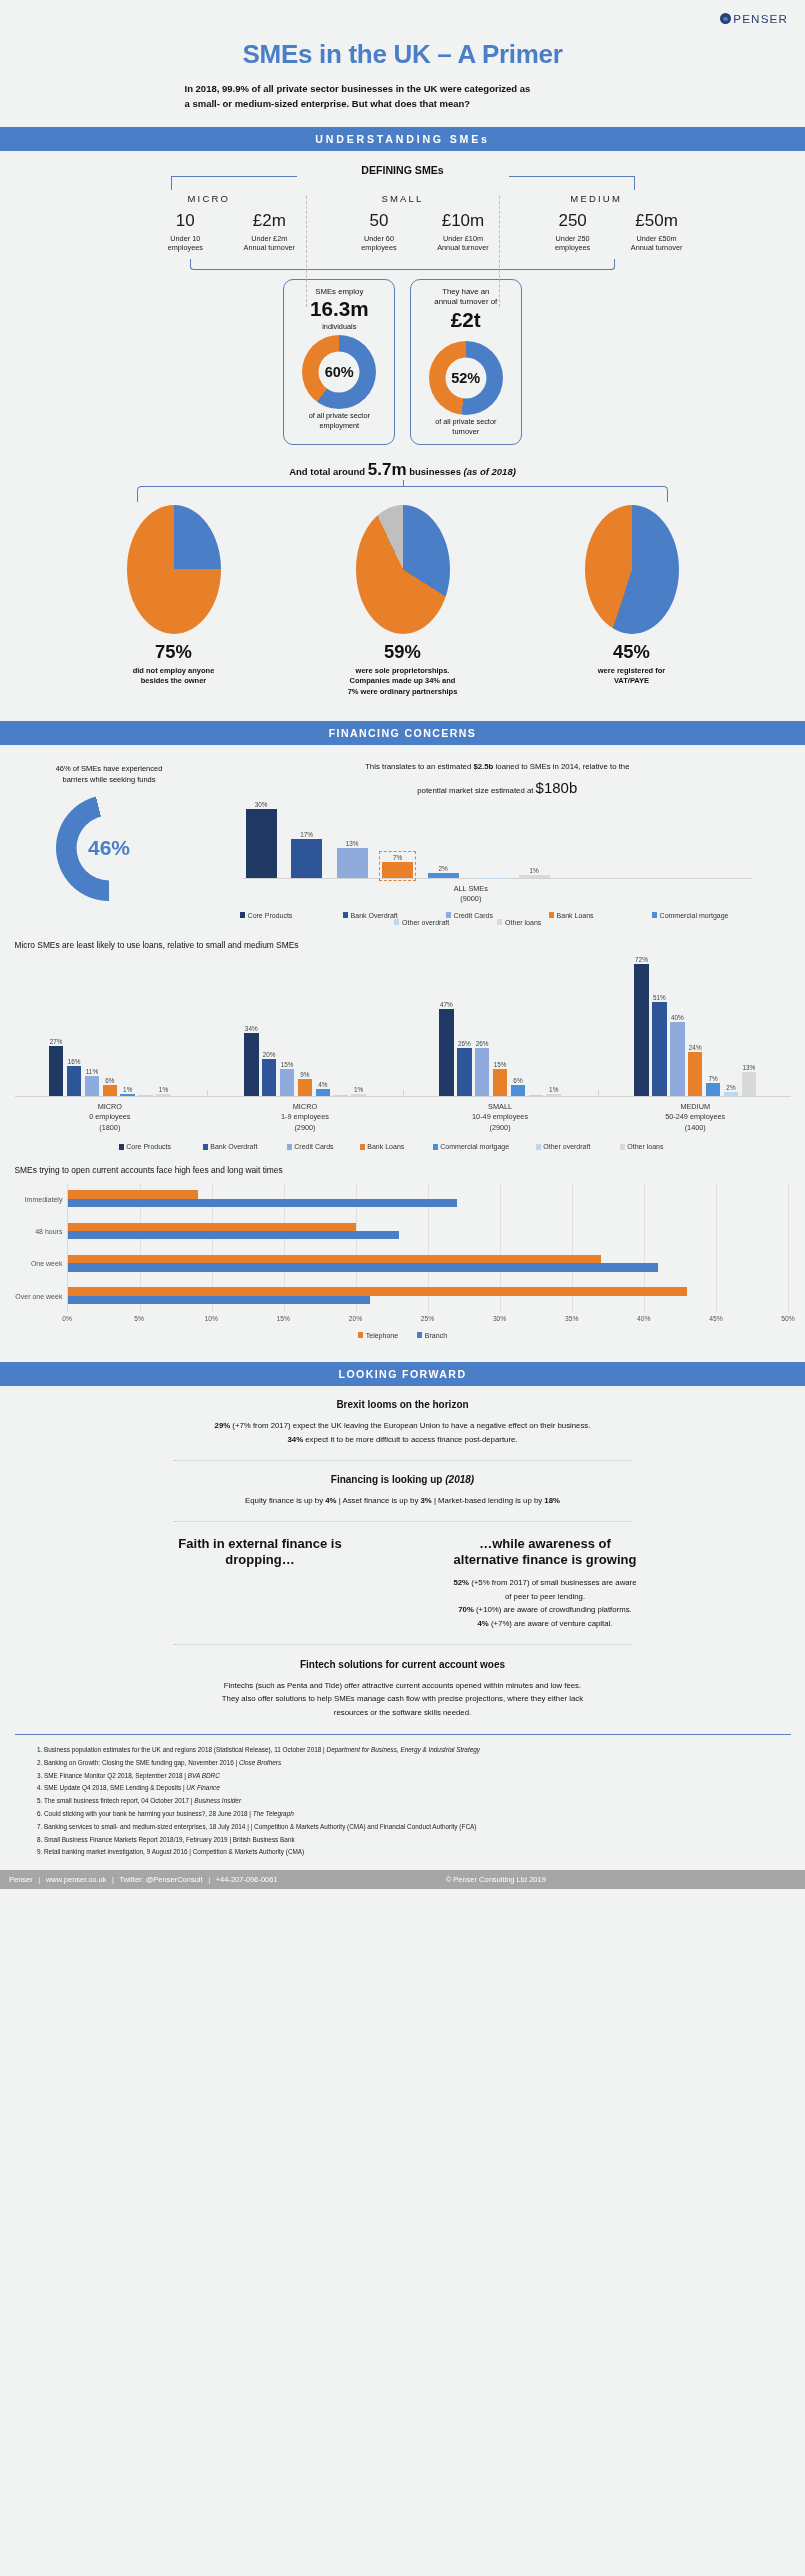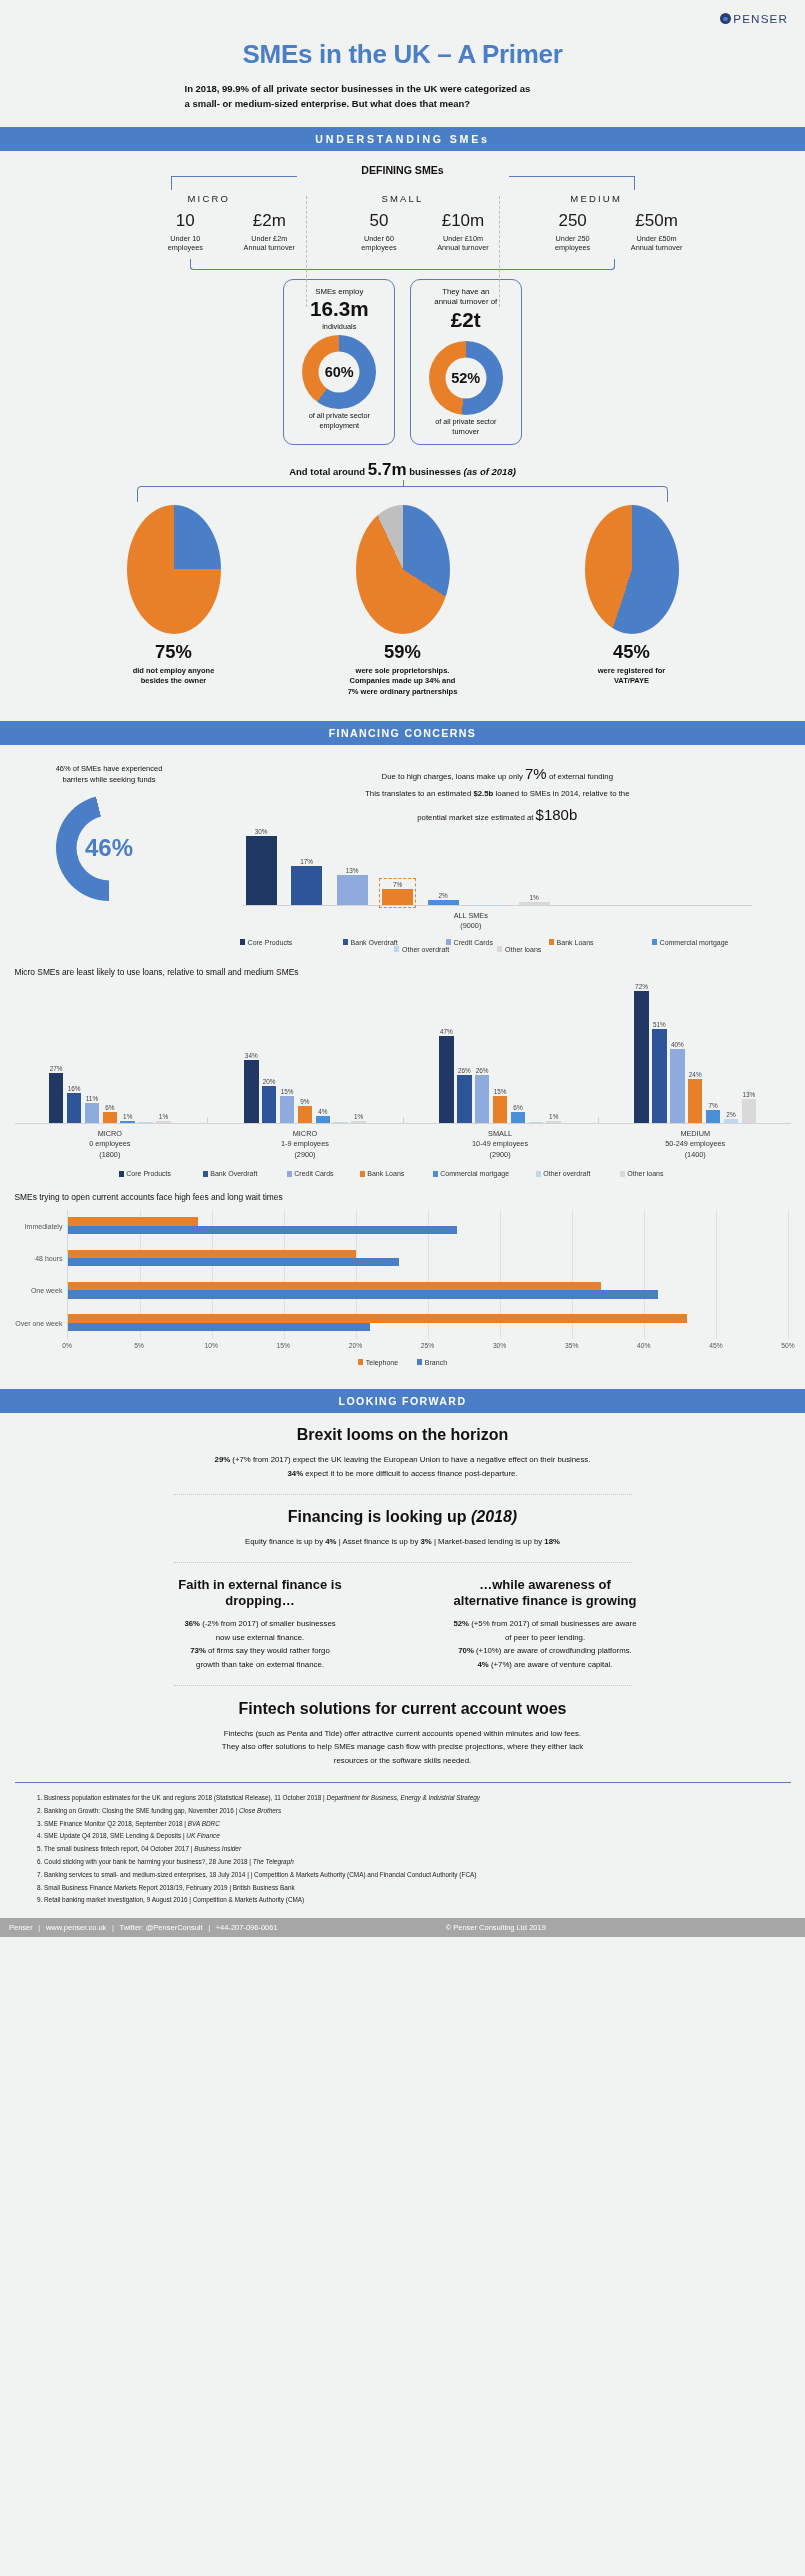--- a/index.html
+++ b/index.html
@@ -117,21 +117,21 @@
 
   
   .fin-row { display: flex; margin-top: 14.5px; padding: 0 17px; }
   .fin-left { width: 184px; text-align: center; padding-top: 3.4px; }
   .fin-left-cap { font-size: 7.5px; line-height: 1.5; }
   .arc-wrap { width: 106px; height: 84px; margin: 9px auto 0; position: relative; }
   .arc-hole {
     position: absolute; left: 50%; top: 50%; transform: translate(-50%,-50%);
     width: 65px; height: 65px; border-radius: 50%; background: #f1f2f2;
     display: flex; align-items: center; justify-content: center;
-    font-size: 24px; font-weight: bold; color: #4a7ec7;
+    font-size: 21px; font-weight: bold; color: #4a7ec7;
   }
   .fin-right { flex: 1; padding-left: 5.6px; }
   .fin-text { text-align: center; font-size: 7.8px; line-height: 1.8; }
   .fin-text .big7 { font-size: 15px; font-weight: 300; }
   .fin-text .big180 { font-size: 15px; font-weight: 300; }
   .fin-text b { font-weight: bold; }
 
   
   .allsme-chart { position: relative; height: 74px; margin-top: 3.4px; padding: 0 39px; }
   .allsme-bars { display: flex; align-items: flex-end; height: 74px; gap: 14.5px; }
@@ -172,21 +172,21 @@
   .hb-bar.bra { background: #4a7ec7; }
   .hb-cat { position: absolute; right: 100%; top: 50%; transform: translateY(-50%); padding-right: 5.6px; font-size: 7px; color: #555; white-space: nowrap; }
   .hb-ticks { margin-left: 50px; position: relative; height: 11.2px; margin-top: 3.4px; }
   .hb-ticks span { position: absolute; font-size: 6.7px; color: #555; transform: translateX(-50%); }
   .hb-legend { display: flex; justify-content: center; gap: 19px; margin-top: 5.6px; font-size: 7px; color: #333; }
   .hb-legend .li { display: flex; align-items: center; gap: 2.8px; }
   .hb-legend .sw { width: 5px; height: 6.1px; }
 
   
   .lf { padding: 13.4px 34px 0; text-align: center; }
-  .lf h2 { font-size: 16px; font-weight: bold; margin-bottom: 9px; }
+  .lf h2 { font-size: 10px; font-weight: bold; margin-bottom: 9px; }
   .lf h2 .ital { font-style: italic; }
   .lf p { font-size: 7.8px; line-height: 1.75; }
   .lf p b { font-weight: bold; }
   .divider { border-top: 0.6px dotted #c7c7c7; width: 458px; margin: 13.4px auto; }
   .twocol { display: flex; gap: 39px; justify-content: center; text-align: center; }
   .twocol .col { width: 246px; }
   .twocol .col h3 { font-size: 13px; font-weight: bold; line-height: 1.25; margin-bottom: 7.8px; }
   .twocol .col p { font-size: 7.8px; line-height: 1.75; }
 
   
@@ -377,25 +377,20 @@
         <div>46% of SMEs have experienced</div>
         <div>barriers while seeking funds</div>
       </div>
       <div class="arc-wrap" style="background: conic-gradient(from 180deg, #4a7ec7 0 46%, rgba(0,0,0,0) 46% 100%); border-radius:50%; height:106px;">
         <div class="arc-hole">46%</div>
       </div>
     </div>
 
     <div class="fin-right">
       <div class="fin-text">
-        <div>
-          <span>Due to high charges, loans make up only</span>
-          <span class="big7">7%</span>
-          <span>of external funding</span>
-        </div>
         <div>
           <span>This translates to an estimated</span>
           <b>$2.5b</b>
           <span>loaned to SMEs in 2014, relative to the</span>
         </div>
         <div>
           <span>potential market size estimated at</span>
           <span class="big180">$180b</span>
         </div>
       </div>
@@ -746,26 +741,20 @@
     </p>
 
     <div class="divider"></div>
 
     <div class="twocol">
       <div class="col">
         <h3>
           <span>Faith in external finance is</span><br>
           <span>dropping…</span>
         </h3>
-        <p>
-          <b>36%</b><span> (-2% from 2017) of smaller businesses</span><br>
-          <span>now use external finance.</span><br>
-          <b>73%</b><span> of firms say they would rather forgo</span><br>
-          <span>growth than take on external finance.</span>
-        </p>
       </div>
       <div class="col">
         <h3>
           <span>…while awareness of</span><br>
           <span>alternative finance is growing</span>
         </h3>
         <p>
           <b>52%</b><span> (+5% from 2017) of small businesses are aware</span><br>
           <span>of peer to peer lending.</span><br>
           <b>70%</b><span> (+10%) are aware of crowdfunding platforms.</span><br>

